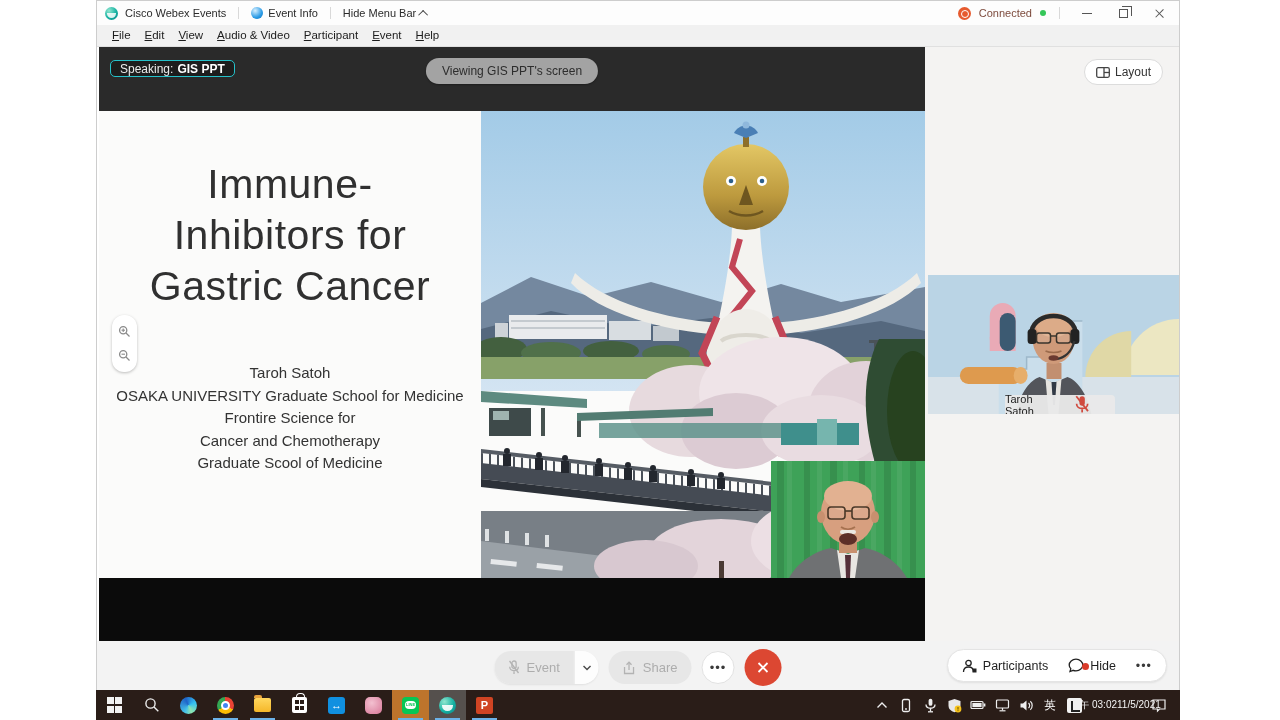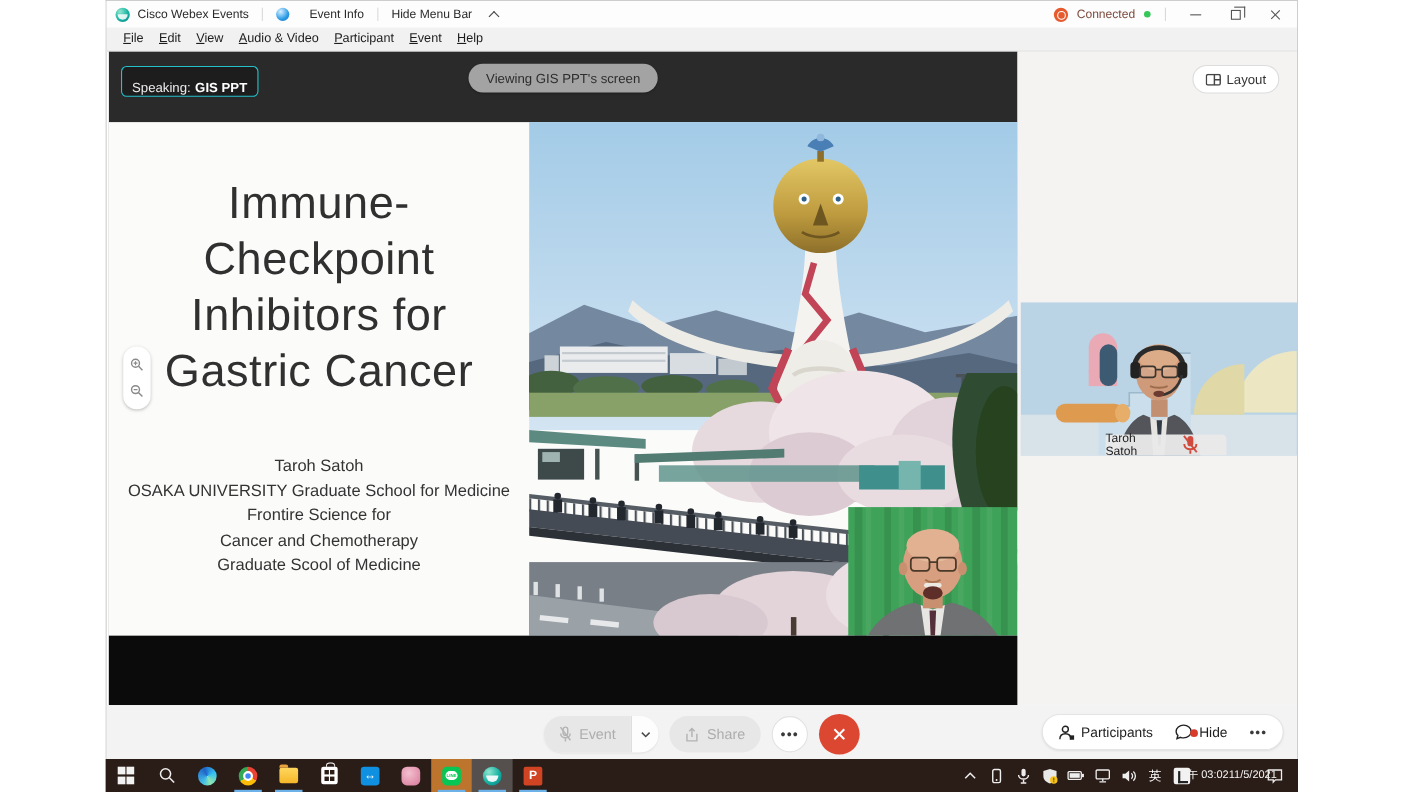--- a/index.html
+++ b/index.html
@@ -14,21 +14,21 @@
   .titlebar { position:absolute; left:0; top:0; right:0; height:24px; background:#fdfdfd;
               display:flex; align-items:center; font-size:11px; color:#2b2b2b; }
   .tb-left { display:flex; align-items:center; gap:7px; padding-left:8px; }
   .tb-sep { width:1px; height:12px; background:#d9d9d9; margin:0 5px; }
   .webex-ball { width:13px; height:13px; border-radius:50%;
     background:radial-gradient(circle at 32% 28%, #8fe6cf, #16b2a2 55%, #0a7e86); position:relative; }
   .webex-ball::after { content:""; position:absolute; left:2px; top:6px; width:9px; height:5px;
     border-radius:0 0 9px 9px; background:rgba(255,255,255,.85); }
   .info-ball { width:12px; height:12px; border-radius:50%;
     background:radial-gradient(circle at 35% 30%, #d6efff, #2a9be6 60%, #1272b8); }
-  .tb-item { display:flex; align-items:center; gap:18px; }
+  .tb-item { display:flex; align-items:center; gap:5px; }
   .chev-up { width:7px; height:7px; border-left:1.5px solid #444; border-top:1.5px solid #444;
              transform:rotate(45deg) translateY(2px); display:inline-block; }
   .tb-right { margin-left:auto; display:flex; align-items:center; gap:8px; padding-right:6px; }
   .conn-icon { width:13px; height:13px; border-radius:50%; background:#e65a2e; position:relative; }
   .conn-icon::after { content:""; position:absolute; left:3.5px; top:3.5px; width:6px; height:6px;
     border-radius:50%; border:1.5px solid #fff; }
   .conn-label { color:#7d4b3d; }
   .status-dot { width:6px; height:6px; border-radius:50%; background:#35c759; }
   .winbtn { width:28px; height:20px; display:flex; align-items:center; justify-content:center; }
   .glyph-min { width:10px; height:0; border-bottom:1.5px solid #555; }
@@ -42,21 +42,21 @@
 
   .menubar { position:absolute; left:0; top:24px; right:0; height:22px; background:#f1f1f1;
              border-bottom:1px solid #e0e0e0; display:flex; align-items:center;
              font-size:11.5px; color:#1c1c1c; padding-left:8px; }
   .menu-item { padding:0 7px; line-height:21px; }
   u { text-decoration-thickness:1px; text-underline-offset:1px; }
 
   
   .stage { position:absolute; left:2px; top:46px; width:826px; height:594px; background:#2a2a2a; }
   .stage-bottom { position:absolute; left:0; top:531px; width:826px; height:63px; background:#0b0b0b; }
-  .speaking-badge { position:absolute; left:11px; top:13px; height:28px; display:flex; align-items:flex-end;
+  .speaking-badge { position:absolute; left:11px; top:13px; height:17px; display:flex; align-items:flex-end;
     gap:4px; padding:0 9px; background:#1d1d1d; border:1.5px solid #25c1ca; border-radius:5px;
     font-size:12px; color:#ededed; }
   .speaking-badge b { color:#fff; font-weight:700; }
   .viewing-pill { position:absolute; left:50%; transform:translateX(-50%); top:11px; height:26px;
     display:flex; align-items:center; padding:0 16px; background:#a3a3a3; border-radius:13px;
     font-size:12px; color:#2d2d2d; box-shadow:0 1px 2px rgba(0,0,0,.3); white-space:nowrap; }
 
   .share { position:absolute; left:0; top:64px; width:826px; height:467px; background:#fbfbfa; }
   .slide-left { position:absolute; left:0; top:0; width:382px; height:467px; text-align:center; }
   .slide-title { margin-top:48px; font-size:41px; line-height:51px; font-weight:300;
@@ -211,21 +211,20 @@
       <div class="speaking-badge">
         <span>Speaking:</span>
         <b>GIS PPT</b>
       </div>
       <div class="viewing-pill">Viewing GIS PPT's screen</div>
 
       <div class="share">
         <div class="slide-left">
           <div class="slide-title">
             <div>Immune-</div>
-            <div>Checkpoint</div>
             <div>Inhibitors for</div>
             <div>Gastric Cancer</div>
           </div>
           <div class="slide-author">
             <div>Taroh Satoh</div>
             <div>OSAKA UNIVERSITY Graduate School for Medicine</div>
             <div>Frontire Science for</div>
             <div>Cancer and Chemotherapy</div>
             <div>Graduate Scool of Medicine</div>
           </div>

